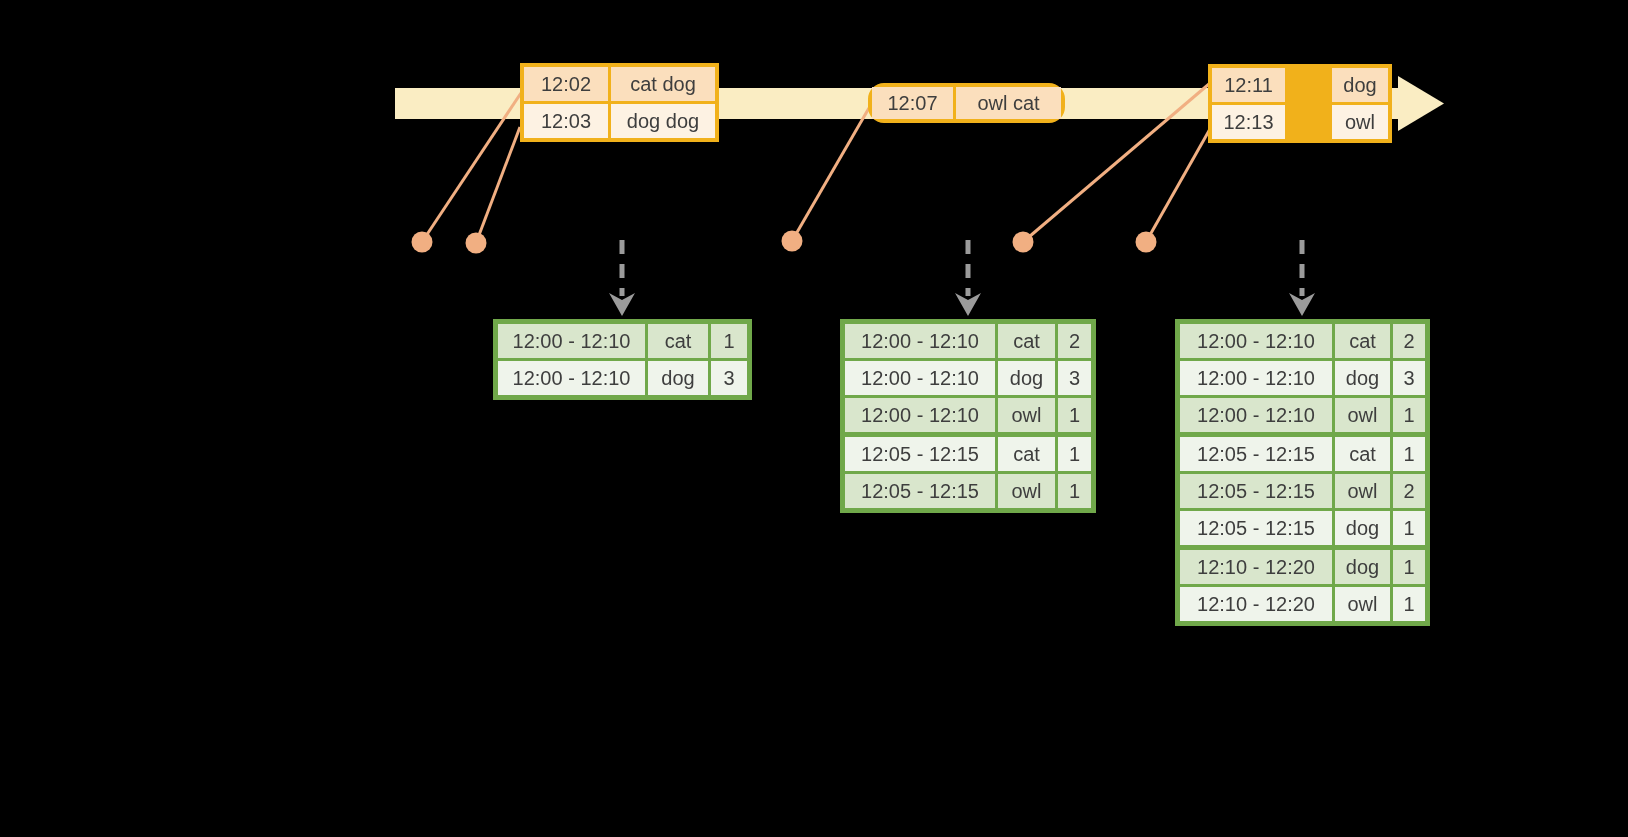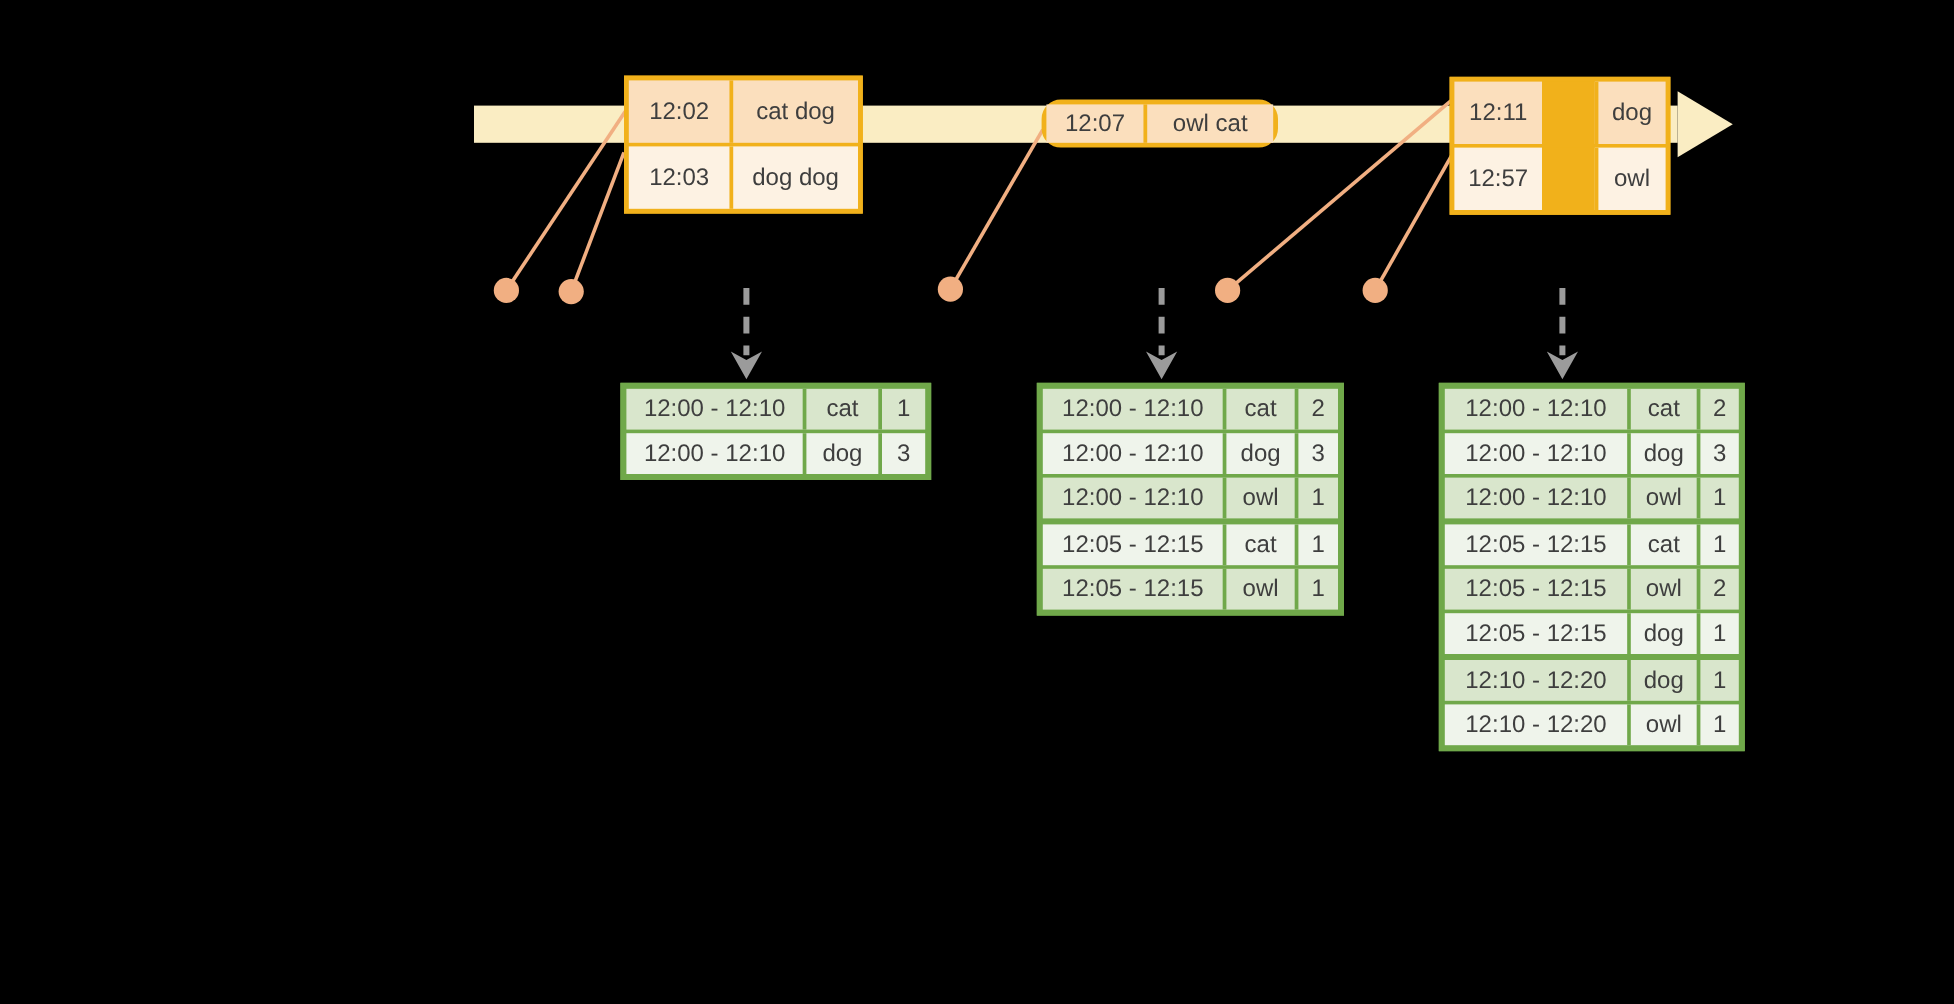--- a/index.html
+++ b/index.html
@@ -7,37 +7,37 @@
     position:relative;width:1628px;height:837px;background:#000;overflow:hidden;
     font-family:"Liberation Sans", sans-serif;color:#3e3e3e;
   }
   .layer-svg{position:absolute;left:0;top:0;z-index:1;}
 
   
   .etable{
     position:absolute;z-index:2;box-sizing:border-box;
     border:4px solid var(--gold,#f1b11b);background:var(--gold,#f1b11b);
   }
-  .erow{display:grid;height:52px;}
+  .erow{display:grid;height:34px;}
   .erow + .erow{border-top:3px solid var(--gold,#f1b11b);}
   .et1{left:520px;top:63px;width:199px;}
   .et1 .erow{grid-template-columns:84px 1fr;}
   .et2{left:868px;top:83px;width:197px;border-radius:16px;}
   .et2 .erow{height:32px;grid-template-columns:81px 1fr;}
   .et3{left:1208px;top:64px;width:184px;}
   .et3 .erow{grid-template-columns:73px 1fr;gap:44px;}
   .ecell{display:flex;align-items:center;justify-content:center;font-size:20px;}
   .ecell + .ecell{border-left:3px solid var(--gold,#f1b11b);}
   .erow.r-dark  .ecell{background:var(--event-dark,#fbdfbd);}
   .erow.r-light .ecell{background:var(--event-light,#fdf2e3);}
 
   
   .gtable{
     position:absolute;z-index:2;box-sizing:border-box;
-    border:5px solid var(--green,#70a84a);background:var(--green,#70a84a);margin-left:24px;
+    border:5px solid var(--green,#70a84a);background:var(--green,#70a84a);
   }
   .grow{display:grid;height:34px;}
   .grow + .grow{border-top:3px solid var(--green,#70a84a);}
   .grow.new-group{border-top-width:5px;}
   .gt1{left:493px;top:319px;width:259px;}
   .gt1 .grow{grid-template-columns:147px 63px 1fr;}
   .gt2{left:840px;top:319px;width:256px;}
   .gt2 .grow{grid-template-columns:150px 60px 1fr;}
   .gt3{left:1175px;top:319px;width:255px;}
   .gt3 .grow{grid-template-columns:152px 58px 1fr;}
@@ -111,21 +111,21 @@
     </div>
 
   <div class="etable et3">
 
       <div class="erow r-dark">
         <div class="ecell">12:11</div>
         <div class="ecell">dog</div>
       </div>
 
       <div class="erow r-light">
-        <div class="ecell">12:57</div>
+        <div class="ecell">12:13</div>
         <div class="ecell">owl</div>
       </div>
     </div>
 
   <div class="gtable gt1">
 
       <div class="grow r-dark">
         <div class="gcell">12:00 - 12:10</div>
         <div class="gcell">cat</div>
         <div class="gcell">1</div>

